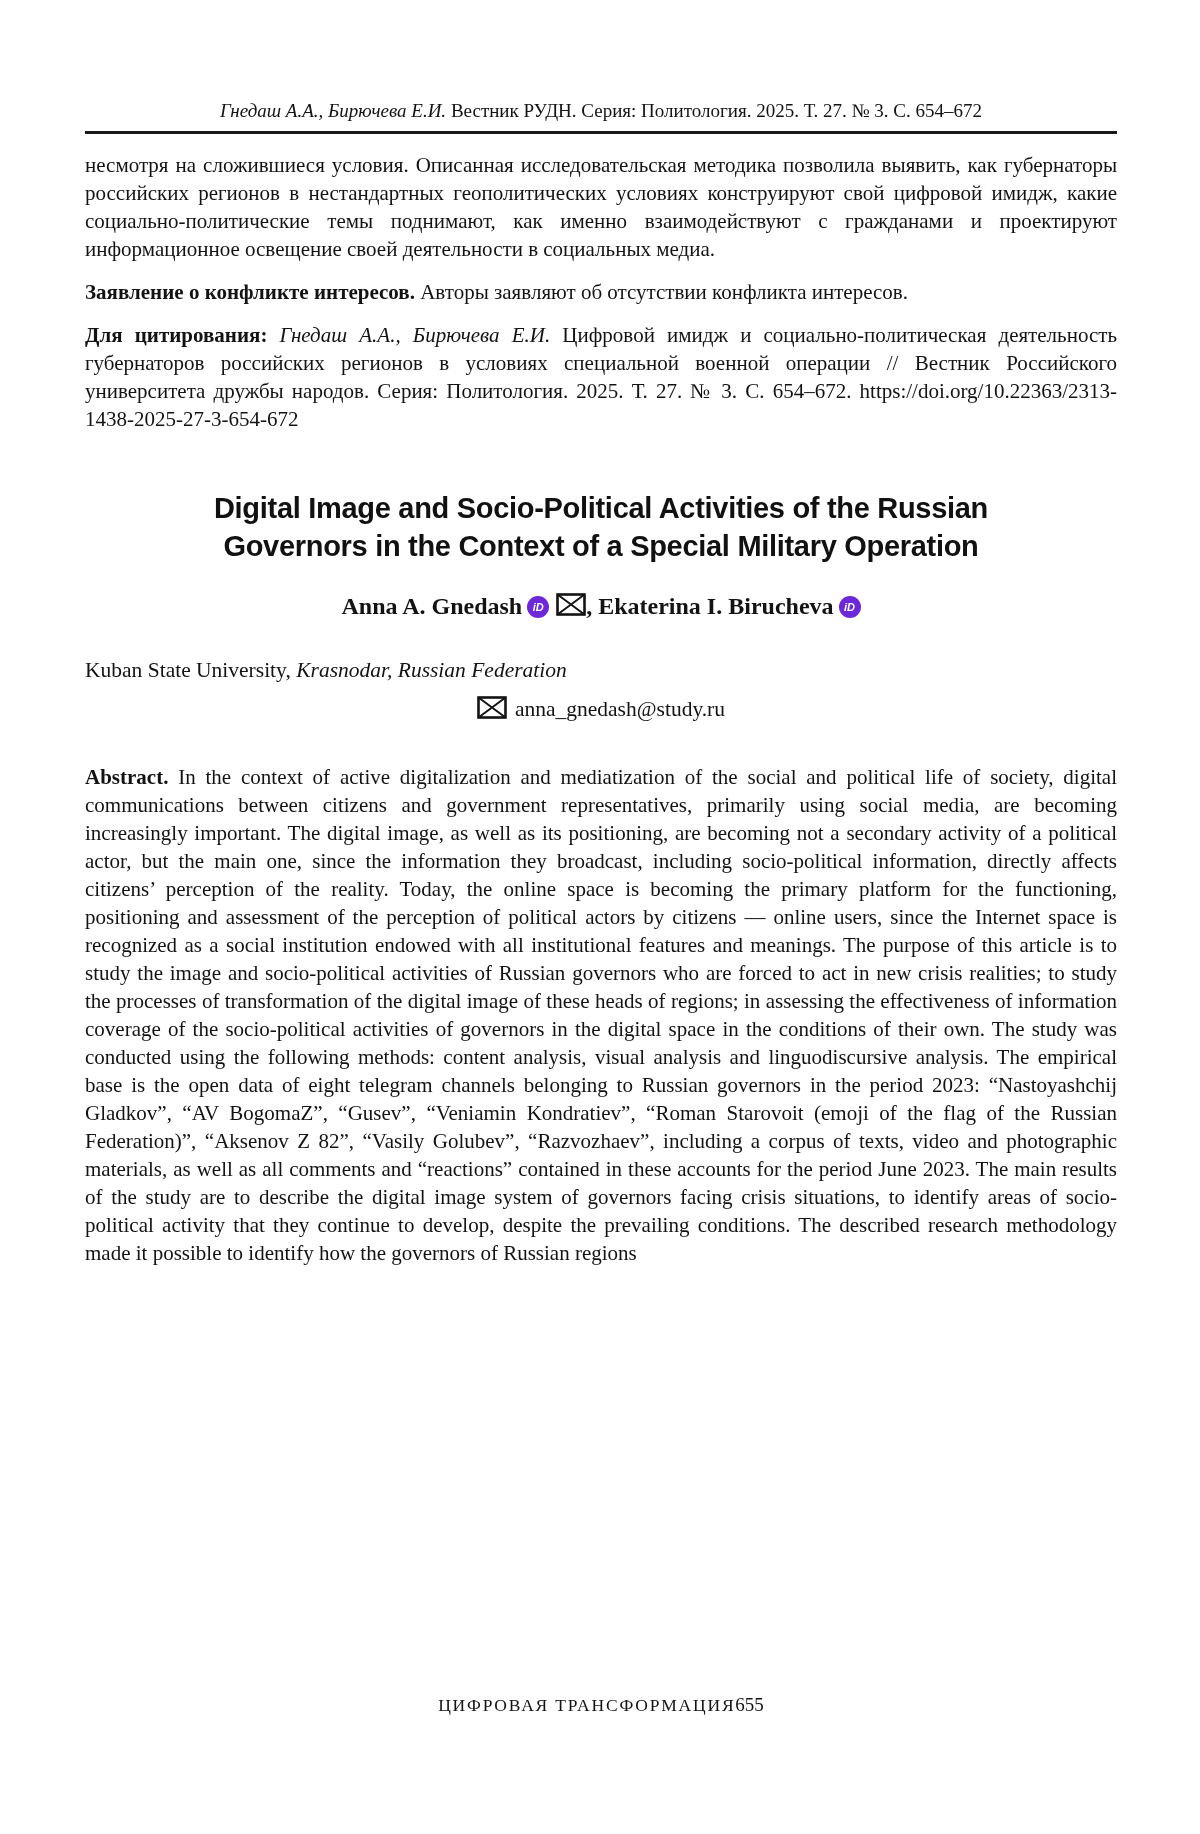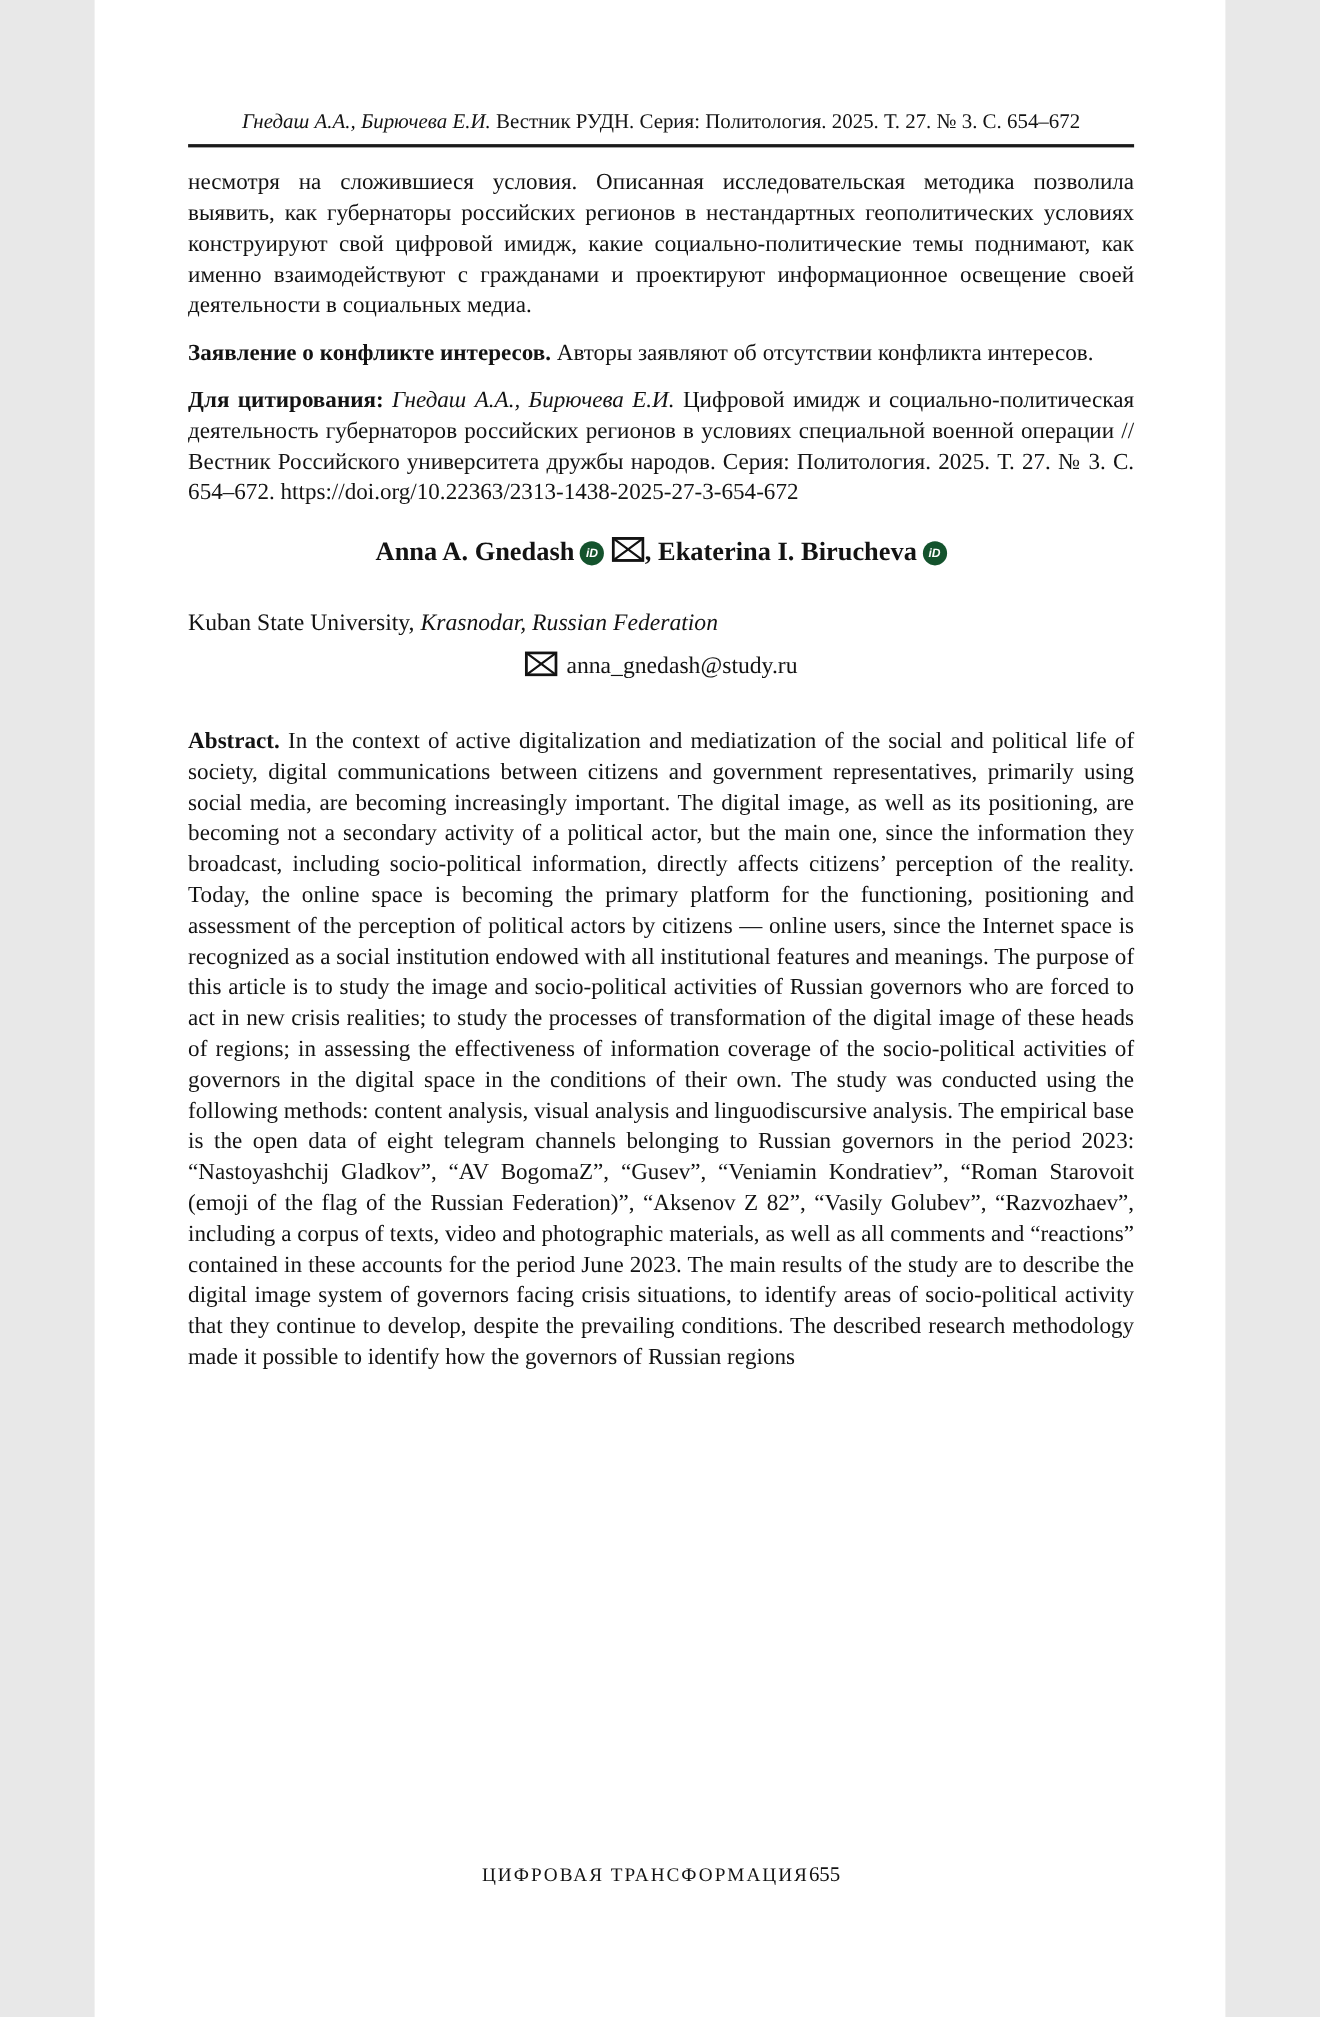--- a/index.html
+++ b/index.html
@@ -1,18 +1,18 @@
 <!DOCTYPE html>
 <html lang="ru"><head>
 <meta charset="utf-8">
 <style>
   html,body { margin:0; padding:0; background:#e8e8e8; }
   .page {
     position:relative;
-    width:1028px; height:1834px;
+    width:1200px; height:1834px;
     margin:0 auto;
     background:#ffffff;
     box-sizing:border-box;
     padding:100px 83px 0 85px;
     font-family:"Liberation Serif","DejaVu Serif",serif;
     color:#131313;
   }
   .running-head {
     text-align:center;
     font-size:19px;
@@ -49,21 +49,21 @@
     font-weight:700;
     margin-top:26px;
     line-height:30px;
   }
   .orcid {
     display:inline-flex;
     align-items:center;
     justify-content:center;
     width:22px; height:22px;
     border-radius:50%;
-    background:#14532d;
+    background:#6d28d9;
     color:#ffffff;
     font-family:"Liberation Sans","DejaVu Sans",sans-serif;
     font-size:11px;
     font-weight:700;
     font-style:italic;
     vertical-align:3px;
     margin-left:5px;
     cursor:pointer;
   }
   .env {
@@ -107,20 +107,21 @@
   <div class="running-head"><span class="it">Гнедаш А.А., Бирючева Е.И.</span> <span>Вестник РУДН. Серия: Политология. 2025. Т. 27. № 3. С. 654–672</span></div>
   <div class="rule"></div>
 
   <p class="body-par first">несмотря на сложившиеся условия. Описанная исследовательская методика позволила выявить, как губернаторы российских регионов в нестандартных геополитических условиях конструируют свой цифровой имидж, какие социально-политические темы поднимают, как именно взаимодействуют с гражданами и проектируют информационное освещение своей деятельности в социальных медиа.</p>
 
 
   <p class="body-par"><b>Заявление о конфликте интересов.</b> <span>Авторы заявляют об отсутствии конфликта интересов.</span></p>
 
   <p class="body-par"><b>Для цитирования:</b> <span class="it">Гнедаш А.А., Бирючева Е.И.</span> <span>Цифровой имидж и социально-политическая деятельность губернаторов российских регионов в условиях специальной военной операции // Вестник Российского университета дружбы народов. Серия: Политология. 2025. Т. 27. № 3. С. 654–672.</span> <span class="doi">https://doi.org/10.22363/2313-1438-2025-27-3-654-672</span></p>
 
+  <h1 class="title">Digital Image and Socio-Political Activities of the Russian Governors in the Context of a Special Military Operation</h1>
 
   <div class="authors"><span>Anna A. Gnedash</span><span class="orcid">iD</span><span class="env"><svg width="30" height="23" viewBox="0 0 30 23">
           <rect x="1.5" y="1.5" width="27" height="20" fill="none" stroke="#131313" stroke-width="2.6"></rect>
           <path d="M1.5 1.5 L28.5 21.5 M28.5 1.5 L1.5 21.5" stroke="#131313" stroke-width="2" fill="none"></path>
         </svg></span><span>,</span> <span>Ekaterina I. Birucheva</span><span class="orcid">iD</span></div>
 
   <div class="affiliation"><span>Kuban State University,</span> <span class="it">Krasnodar, Russian Federation</span></div>
 
   <div class="email-line"><span class="env"><svg width="30" height="23" viewBox="0 0 30 23">
           <rect x="1.5" y="1.5" width="27" height="20" fill="none" stroke="#131313" stroke-width="2.6"></rect>

